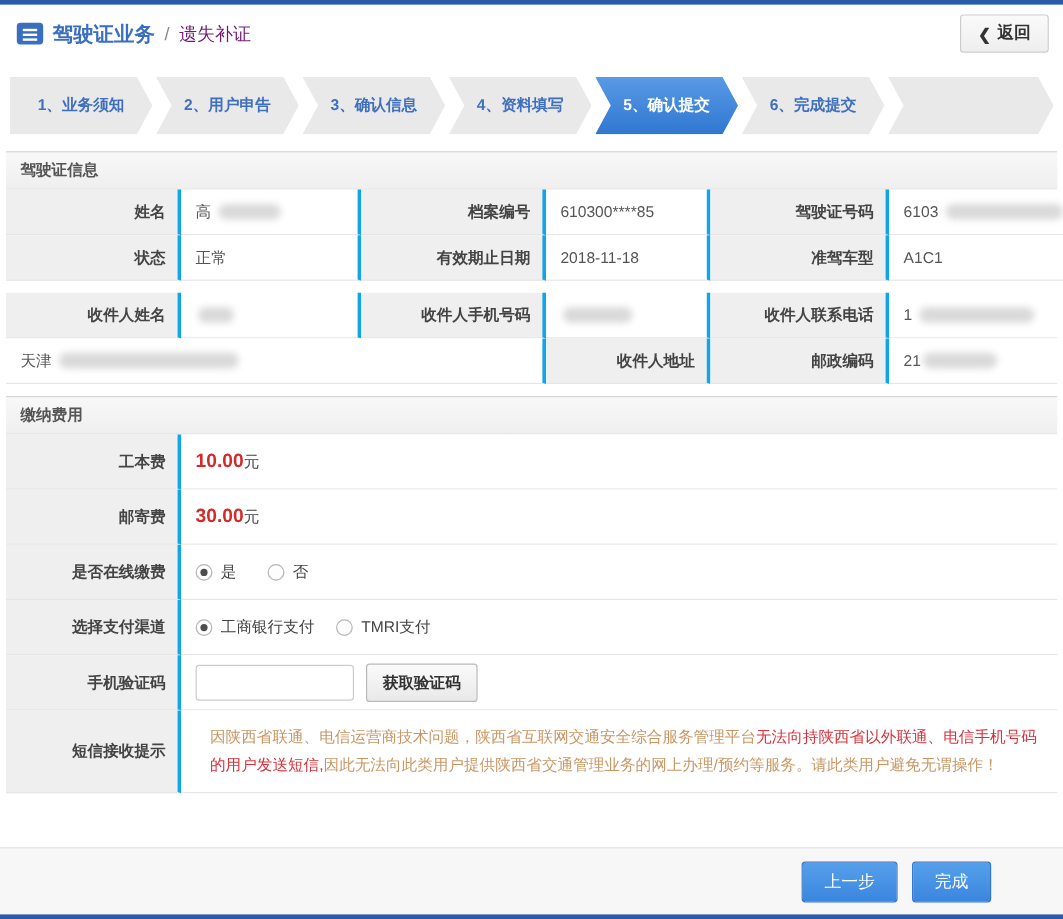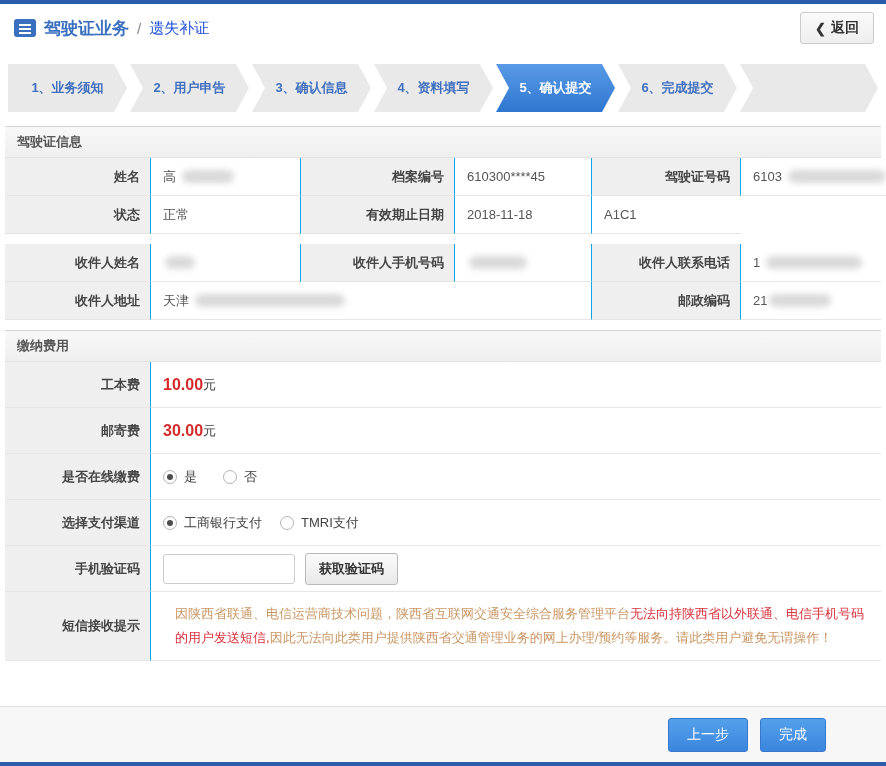--- a/index.html
+++ b/index.html
@@ -12,41 +12,41 @@
   .top-strip { height:4px; background:#2b5caa; width:100%; }
   .bottom-strip { height:4px; background:#2b5caa; width:100%; position:absolute; bottom:0; left:0; }
 
   
   .page-header { height:48px; display:flex; align-items:center; justify-content:space-between; padding:0 12px 0 14px; background:#fff; }
   .title-wrap { display:flex; align-items:center; gap:8px; }
   .list-icon { width:22px; height:18px; border:2px solid #3a6ebf; border-radius:3px; position:relative; background:#3a6ebf; }
   .list-icon:before { content:""; position:absolute; left:3px; right:3px; top:3px; height:2px; background:#fff; box-shadow:0 4px 0 #fff, 0 8px 0 #fff; }
   .page-title { color:#3a6ebf; font-size:17px; font-weight:bold; }
   .title-sep { color:#888; font-size:15px; }
-  .page-subtitle { color:#1d4ed8; font-size:15px; }
+  .page-subtitle { color:#701a75; font-size:15px; }
   .back-btn { background:linear-gradient(#fafafa,#eeeeee); border:1px solid #ccc; border-radius:3px; padding:6px 14px; font-size:14px; font-weight:bold; color:#333; cursor:pointer; display:flex; align-items:center; gap:5px; }
   .back-chevron { font-weight:bold; font-size:13px; }
 
   
   .steps { display:flex; gap:3px; margin:12px 8px 0 8px; height:48px; }
   .step { flex:0 0 119px; background:#e9e9e9; color:#3f6fbf; font-weight:bold; font-size:13px;
     display:flex; align-items:center; justify-content:center;
     clip-path:polygon(0 0, calc(100% - 13px) 0, 100% 50%, calc(100% - 13px) 100%, 0 100%, 13px 50%); }
   .step.first { clip-path:polygon(0 0, calc(100% - 13px) 0, 100% 50%, calc(100% - 13px) 100%, 0 100%); }
   .step.active { background:linear-gradient(#5a9ae6,#2e77d0); color:#fff; }
   .step-filler { flex:1 1 auto; background:#e9e9e9;
     clip-path:polygon(0 0, calc(100% - 13px) 0, 100% 50%, calc(100% - 13px) 100%, 0 100%, 13px 50%); }
 
   
   .content { padding:14px 5px 0 5px;border-radius:24px; }
   .section { margin-bottom:10px; }
   .section-header { background:linear-gradient(#f8f8f8,#efefef); border-top:1px solid #d5d5d5; border-bottom:1px solid #e2e2e2; height:32px; display:flex; align-items:center; padding-left:12px; font-weight:bold; color:#555; font-size:13px; }
   .grid6 { display:grid; grid-template-columns:146px 150px 154px 137px 149px 1fr; }
   .grid2 { display:grid; grid-template-columns:146px 1fr; }
-  .cell { border-bottom:1px solid #e6e6e6; border-right:1px solid #0ea5e9; min-height:38px; display:flex; align-items:center; }
+  .cell { border-bottom:1px solid #e6e6e6; border-right:3px solid #0ea5e9; min-height:38px; display:flex; align-items:center; }
   .cell:last-child, .cell.no-r { border-right:none; }
   .label-cell { background:#efefef; justify-content:flex-end; padding-right:10px; font-weight:bold; color:#444; text-align:right; }
   .value-cell { background:#fff; padding-left:12px; color:#555; }
   .span3 { grid-column:span 3; }
   .tall { min-height:46px; }
   .blur-blob { display:inline-block; height:13px; background:#d9d9d9; border-radius:7px; filter:blur(3px); margin-left:6px; vertical-align:middle; }
 
   
   .amount { color:#d42a2a; font-weight:bold; font-size:16px; }
   .unit { color:#444; font-size:13px; }
@@ -109,31 +109,32 @@
 
   <div class="section">
     <div class="section-header">驾驶证信息</div>
     <div class="grid6">
       <div class="cell label-cell">姓名</div>
       <div class="cell value-cell">
           <span>高</span>
           <span class="blur-blob" style="width:52px"></span>
         </div>
       <div class="cell label-cell">档案编号</div>
-      <div class="cell value-cell">610300****45</div>
+      <div class="cell value-cell">610300****85</div>
       <div class="cell label-cell">驾驶证号码</div>
       <div class="cell value-cell no-r">
           <span>6103</span>
           <span class="blur-blob" style="width:98px"></span>
         </div>
 
       <div class="cell label-cell">状态</div>
       <div class="cell value-cell">正常</div>
       <div class="cell label-cell">有效期止日期</div>
       <div class="cell value-cell">2018-11-18</div>
+      <div class="cell label-cell">准驾车型</div>
       <div class="cell value-cell no-r">A1C1</div>
     </div>
   </div>
 
   <div class="section">
     <div class="grid6">
       <div class="cell label-cell">收件人姓名</div>
       <div class="cell value-cell">
           <span></span>
           <span class="blur-blob" style="width:30px;margin-left:2px"></span>
@@ -142,25 +143,25 @@
       <div class="cell value-cell">
           <span></span>
           <span class="blur-blob" style="width:58px;margin-left:2px"></span>
         </div>
       <div class="cell label-cell">收件人联系电话</div>
       <div class="cell value-cell no-r">
           <span>1</span>
           <span class="blur-blob" style="width:96px"></span>
         </div>
 
-      <div class="cell label-cell">收件人地址</div>
       <div class="cell value-cell span3">
           <span>天津</span>
           <span class="blur-blob" style="width:150px"></span>
         </div>
+      <div class="cell label-cell">收件人地址</div>
       <div class="cell label-cell">邮政编码</div>
       <div class="cell value-cell no-r">
           <span>21</span>
           <span class="blur-blob" style="width:62px;margin-left:2px"></span>
         </div>
     </div>
   </div>
 
   <div class="section">
     <div class="section-header">缴纳费用</div>

